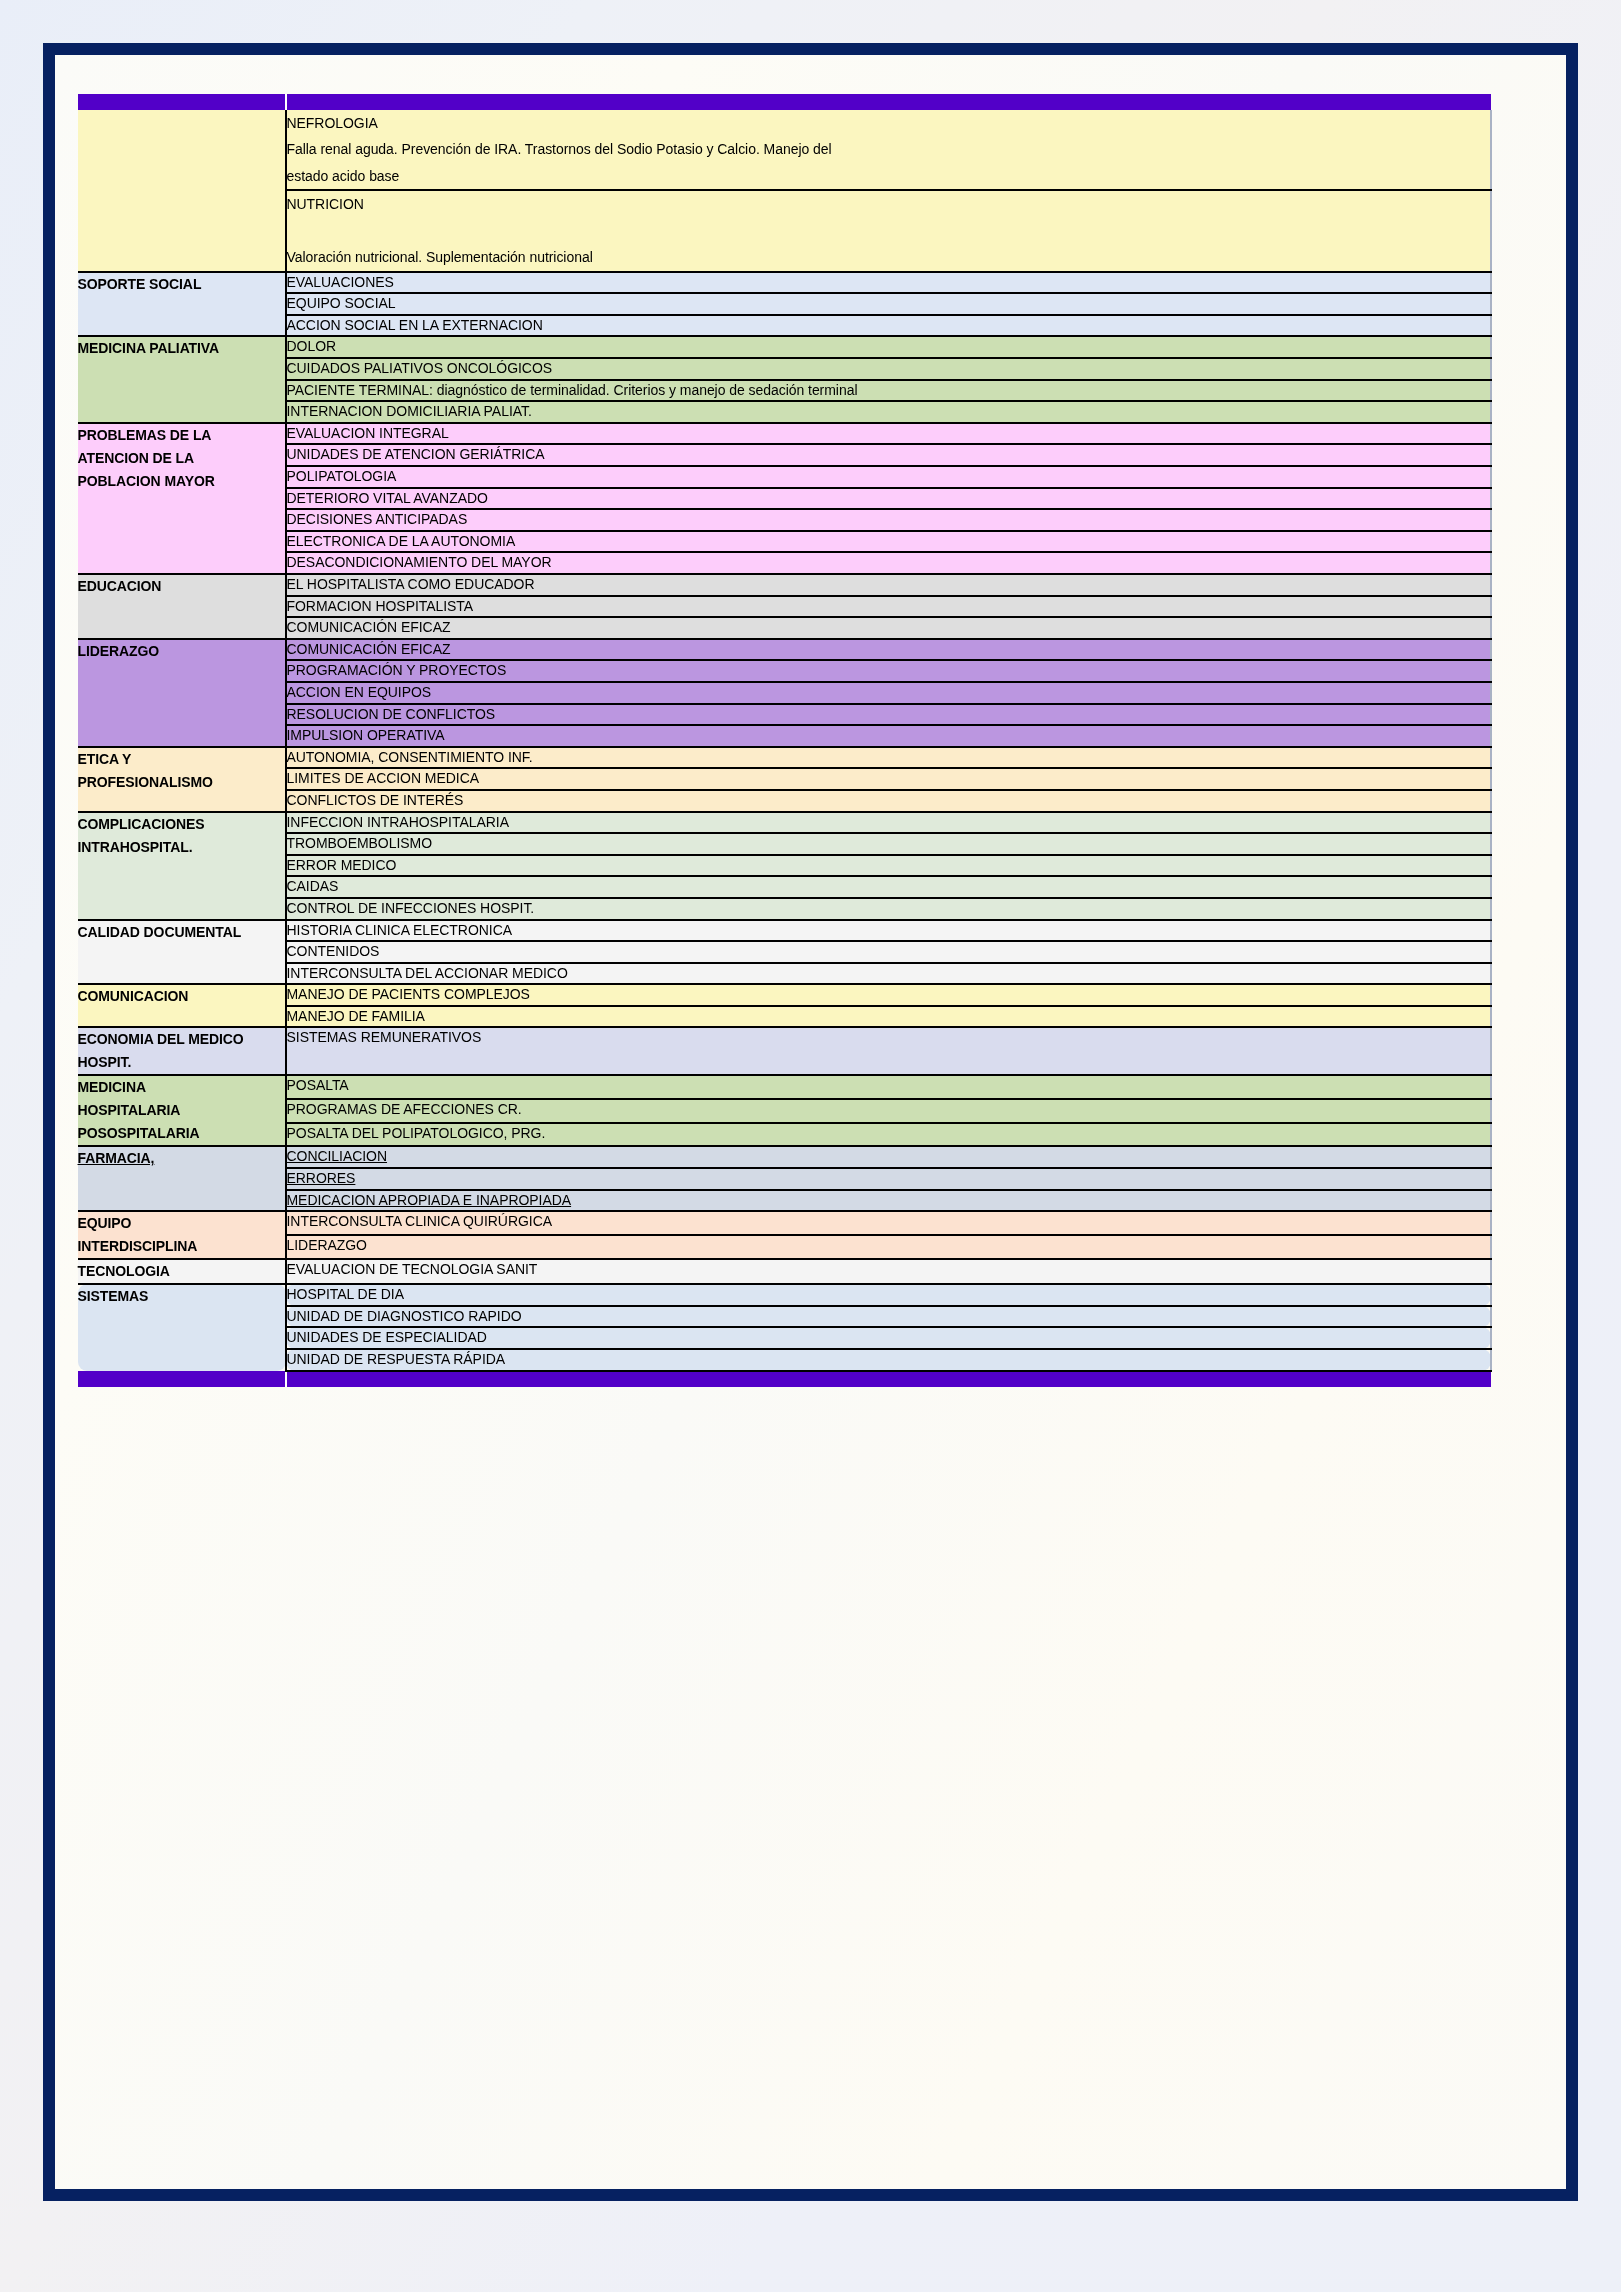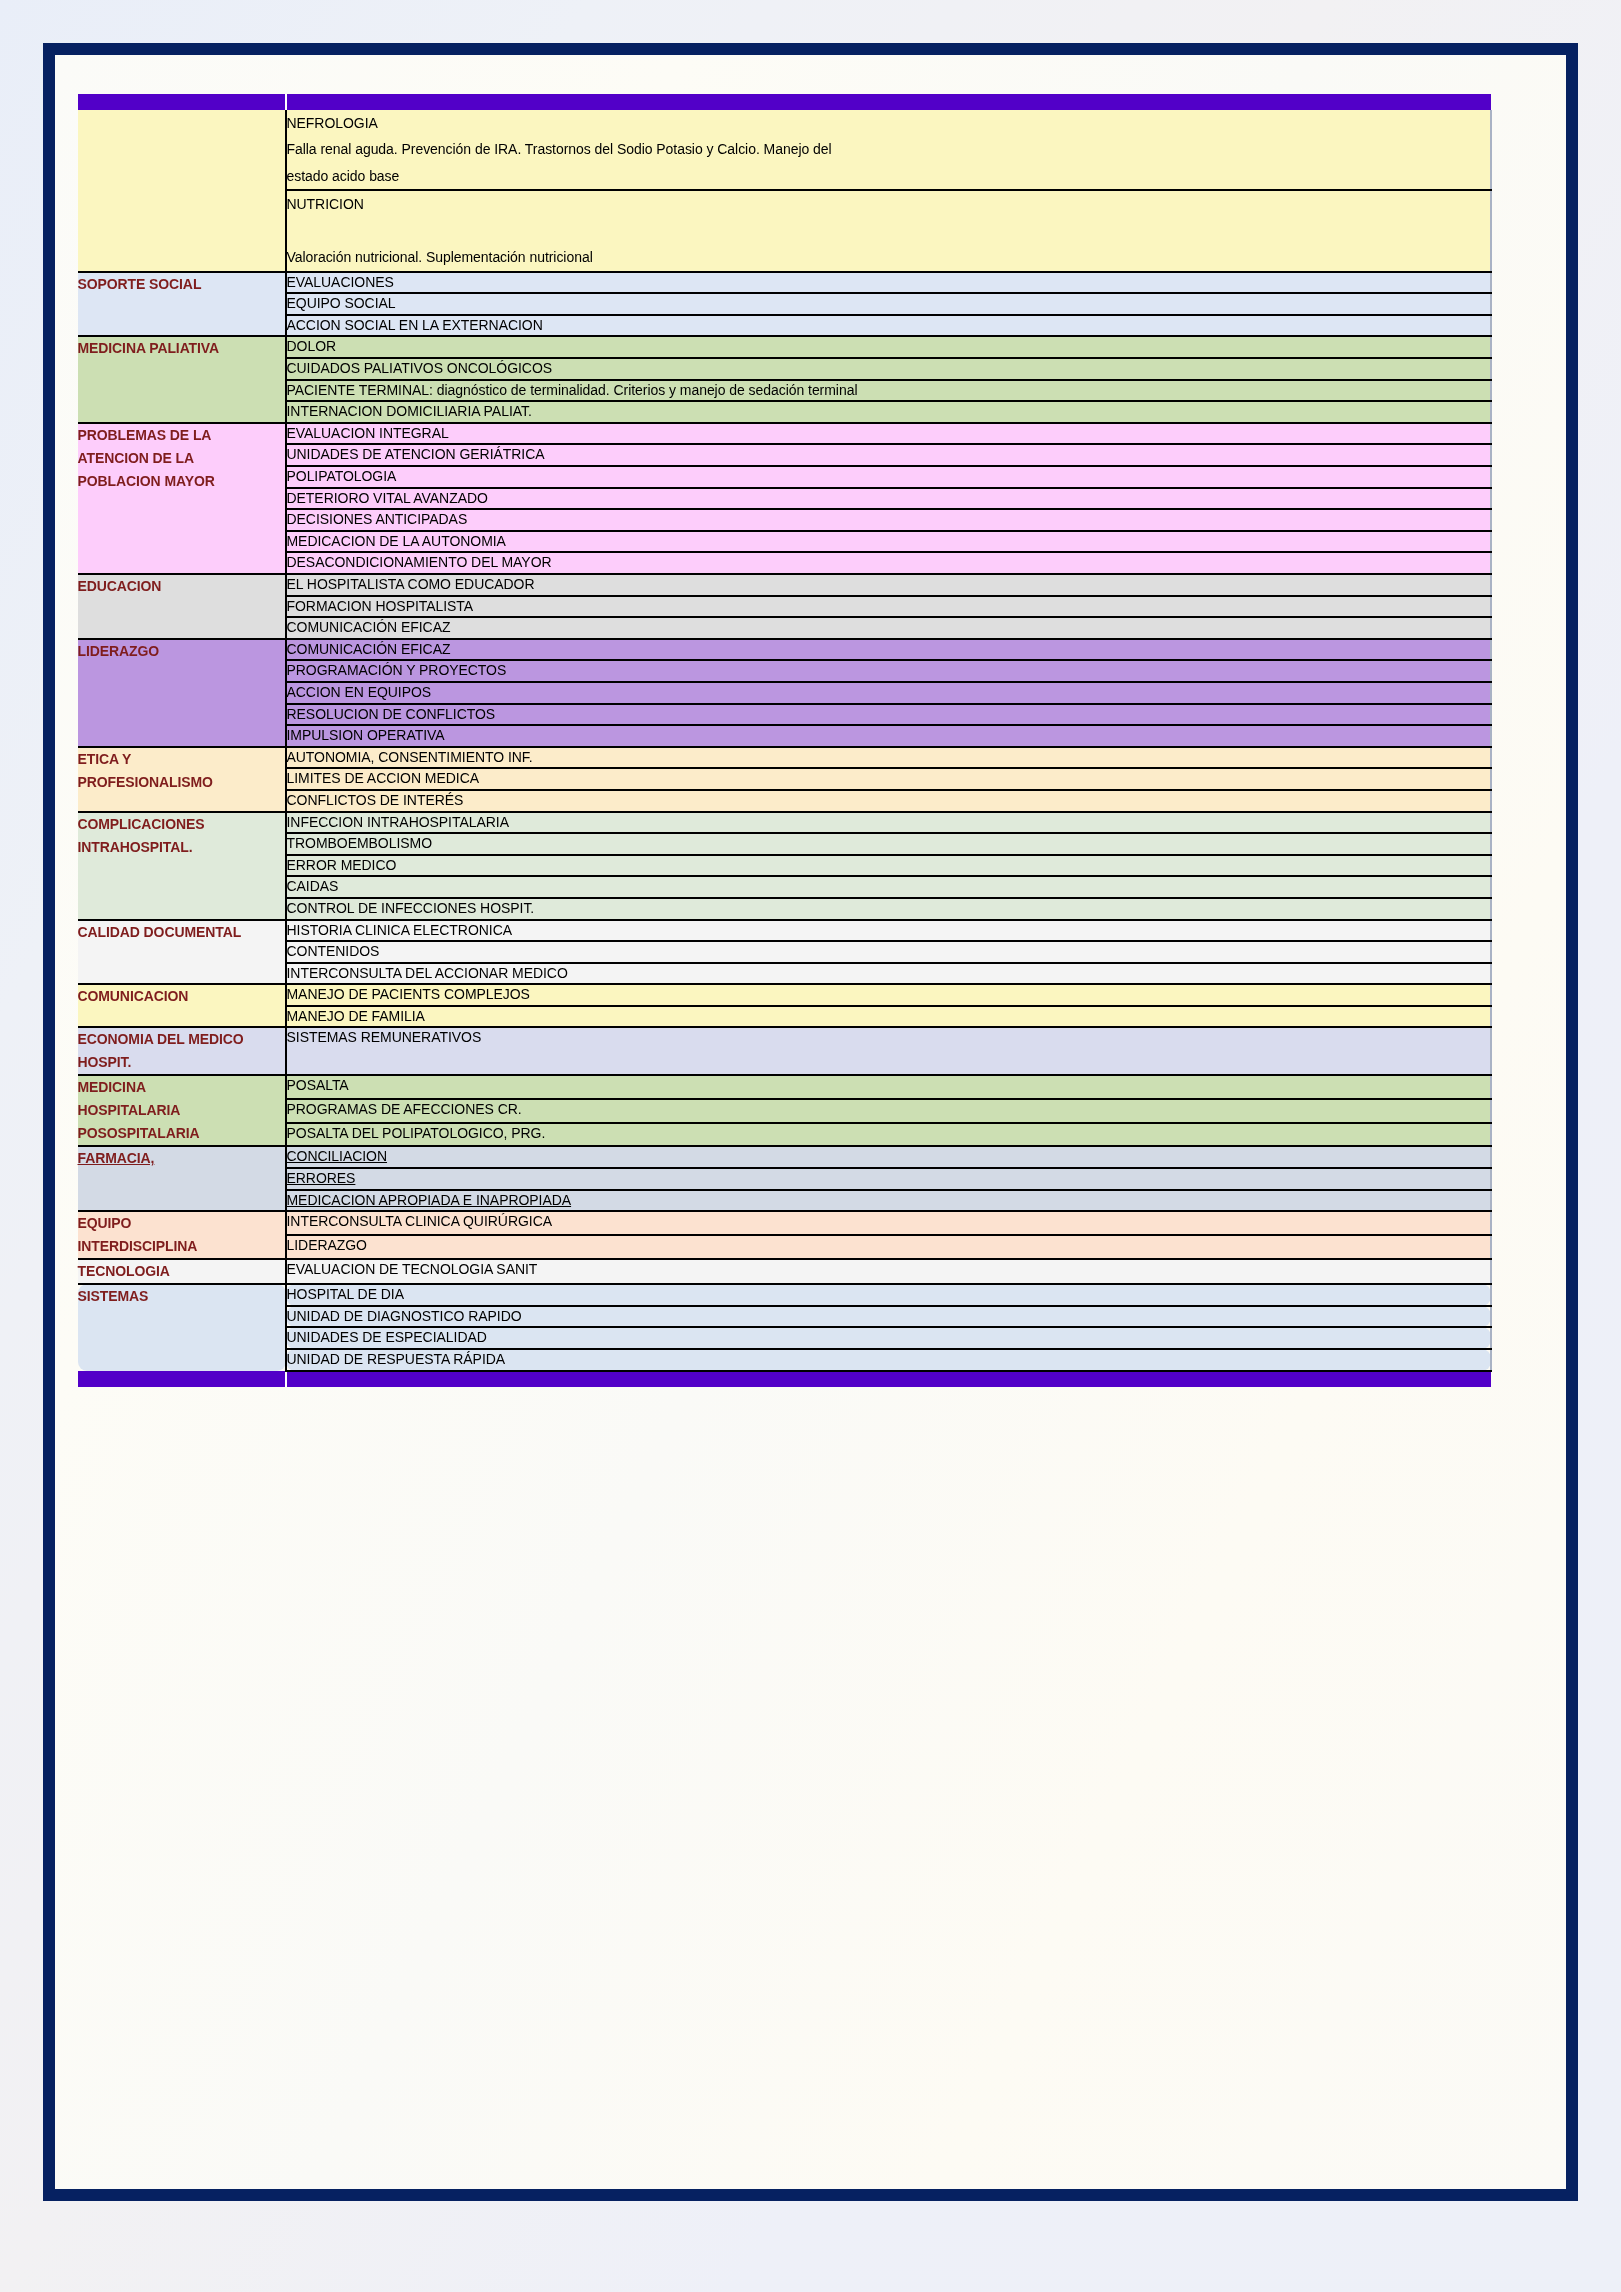--- a/index.html
+++ b/index.html
@@ -51,21 +51,21 @@
     border-right: 2.9px solid #ffffff;
   }
   .capbar-right {
     height: 15.7px;
     background: #5200c8;
   }
 
   .cat-cell {
     width: 208px;
     padding: 3.9px 0 0 5.9px;
-    color: #7f1d1d;
+    color: #000000;
     font-weight: bold;
     font-size: 14px;
     line-height: 23px;
     letter-spacing: -0.1px;
     border-right: 2px solid #000000;
     white-space: pre-line;
   }
 
   .topic-cell {
     padding: 2.9px 0 0 6.9px;
@@ -164,21 +164,21 @@
           <tr>
             <td class="topic-cell c-pink">POLIPATOLOGIA</td>
           </tr>
           <tr>
             <td class="topic-cell c-pink">DETERIORO VITAL AVANZADO</td>
           </tr>
           <tr>
             <td class="topic-cell c-pink">DECISIONES ANTICIPADAS</td>
           </tr>
           <tr>
-            <td class="topic-cell c-pink">MEDICACION DE LA AUTONOMIA</td>
+            <td class="topic-cell c-pink">ELECTRONICA DE LA AUTONOMIA</td>
           </tr>
           <tr>
             <td class="topic-cell c-pink">DESACONDICIONAMIENTO DEL MAYOR</td>
           </tr>
           <tr class="block-sep">
             <td class="cat-cell c-gray" rowspan="3">EDUCACION</td>
             <td class="topic-cell c-gray">EL HOSPITALISTA COMO EDUCADOR</td>
           </tr>
           <tr>
             <td class="topic-cell c-gray">FORMACION HOSPITALISTA</td>

